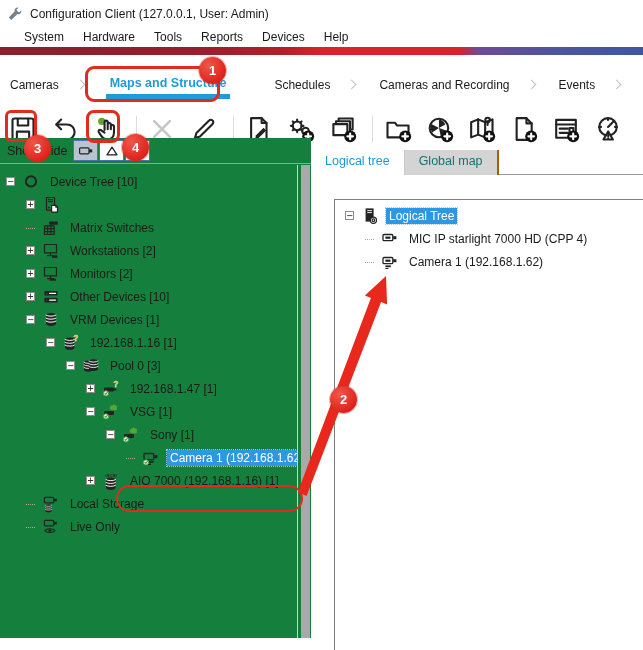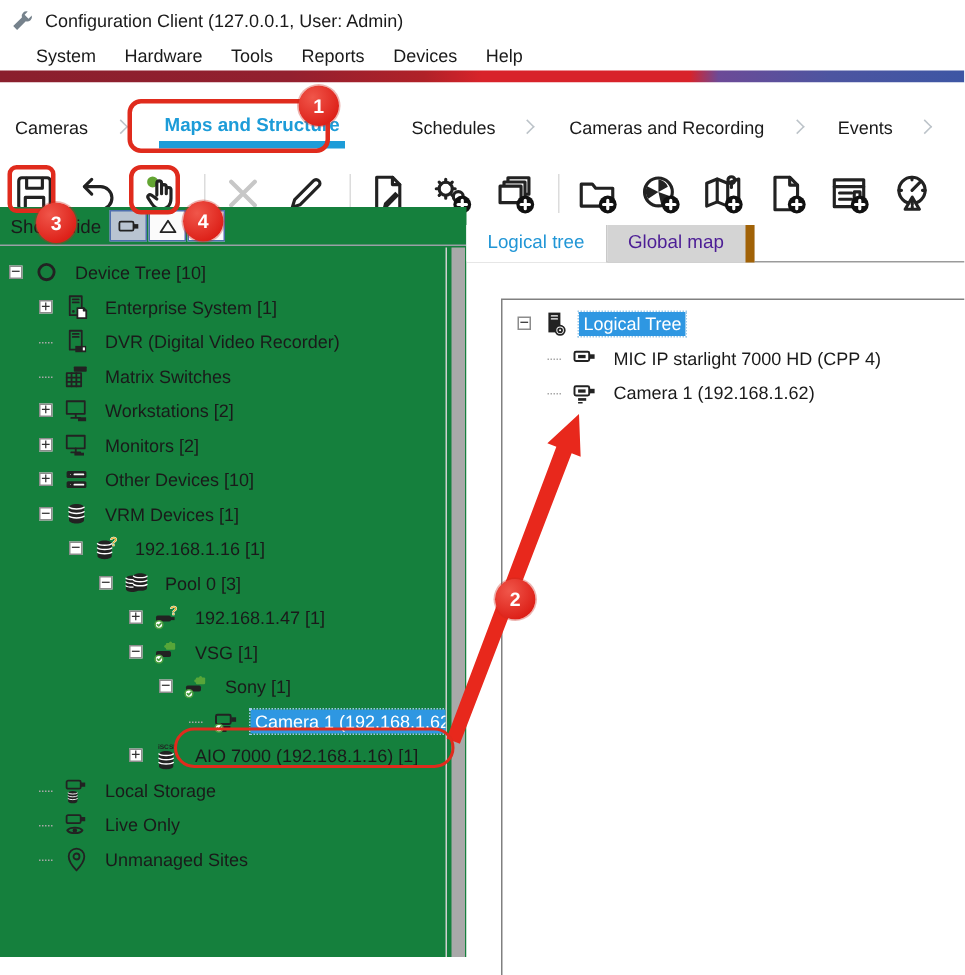--- a/index.html
+++ b/index.html
@@ -59,21 +59,21 @@
         line-height:7px;text-align:center;margin-right:6px;flex:0 0 auto;font-family:"DejaVu Sans Mono",monospace;}
   .texp.none{border:none;background:none;width:9px;height:0;border-top:1px dotted #a8a8a8;margin-top:1px;}
   .ticon{width:19px;height:18px;margin-right:7px;display:flex;align-items:center;justify-content:center;flex:0 0 auto;}
   .tlabel{padding:1px 3px;}
   .trow.sel .tlabel{background:#2e97e2;color:#fff;outline:1px dotted #9ec9e8;}
 
   
   .rightpanel{position:absolute;left:311px;top:150px;width:396px;height:500px;background:#fff;}
   .rtabs{position:absolute;left:0;top:0;right:0;height:25px;border-bottom:1px solid #9b9b9b;display:flex;}
   .rtab{padding:4px 14px 0 14px;height:25px;font-size:12.5px;cursor:pointer;background:#d4d4d4;
-        border-right:6px solid #a16207;color:#4c1d95;}
+        border-right:2px solid #a16207;color:#0f766e;}
   .rtab.sel{background:#fff;color:#2196d6;border-right:1px solid #c9c9c9;}
   .rbox{position:absolute;left:23px;top:49px;right:0;bottom:-2px;border:1px solid #808080;
         background:#fff;padding-top:4px;}
 
   
   .ann{position:absolute;inset:0;pointer-events:none;z-index:50;}
   .ann svg.arrow{position:absolute;left:0;top:0;}
   .abadge{position:absolute;width:27px;height:27px;border-radius:50%;color:#fff;font-weight:bold;
           font-size:13px;display:flex;align-items:center;justify-content:center;
           background:radial-gradient(circle at 35% 30%,#f0564a,#dd2018 75%);
@@ -266,33 +266,20 @@
     <span class="texp">+</span>
     <span class="ticon">
             <svg width="18" height="18" viewBox="0 0 18 18" fill="none" stroke="#222" stroke-width="1.2" stroke-linecap="round" stroke-linejoin="round">
               <rect x="4.5" y="1.5" width="8" height="12.6"></rect>
               <path d="M6.5 3.6h4M6.5 5.6h4"></path>
               <circle cx="6.9" cy="11.6" r="0.9" fill="#222" stroke="none"></circle>
               <path d="M9.6 9.4h4.2l1.7 1.7v5H9.6z" fill="#fff"></path>
               <path d="M13.8 9.4v1.7h1.7"></path>
             </svg>
           </span>
-    <span class="tlabel">Enterprise System [1]</span>
-  </div>
-        <div class="trow" style="padding-left: 26px;">
-    <span class="texp none"></span>
-    <span class="ticon">
-            <svg width="18" height="18" viewBox="0 0 18 18" fill="none" stroke="#222" stroke-width="1.2" stroke-linecap="round" stroke-linejoin="round">
-              <rect x="4.5" y="1.5" width="8" height="12.6"></rect>
-              <path d="M6.5 3.6h4M6.5 5.6h4"></path>
-              <rect x="8.2" y="11.6" width="7.2" height="4.2" fill="#222" stroke="none"></rect>
-              <rect x="13.2" y="12.6" width="1.4" height="2" fill="#fff" stroke="none"></rect>
-            </svg>
-          </span>
-    <span class="tlabel">DVR (Digital Video Recorder)</span>
   </div>
         <div class="trow" style="padding-left: 26px;">
     <span class="texp none"></span>
     <span class="ticon">
             <svg width="18" height="18" viewBox="0 0 18 18" fill="none" stroke="#222" stroke-width="1.2" stroke-linecap="round" stroke-linejoin="round">
               <rect x="7.2" y="2.4" width="8.6" height="3.4" rx="0.5" fill="#222" stroke="none"></rect>
               <rect x="2.5" y="6.8" width="9.6" height="8.7"></rect>
               <path d="M2.5 9.7h9.6M2.5 12.6h9.6M5.7 6.8v8.7M8.9 6.8v8.7"></path>
             </svg>
           </span>
@@ -460,30 +447,20 @@
     <span class="texp none"></span>
     <span class="ticon">
             <svg width="18" height="18" viewBox="0 0 18 18" fill="none" stroke="#222" stroke-width="1.2" stroke-linecap="round" stroke-linejoin="round">
               <rect x="2.4" y="2.4" width="9.4" height="5.4" rx="1"></rect>
               <rect x="11.8" y="3.7" width="3" height="2.8" fill="#222" stroke="none"></rect>
               <path d="M2.8 12.6c1.9-2.5 8.3-2.5 10.2 0-1.9 2.5-8.3 2.5-10.2 0z"></path>
               <circle cx="7.9" cy="12.6" r="1.5" fill="#222" stroke="none"></circle>
             </svg>
           </span>
     <span class="tlabel">Live Only</span>
-  </div>
-        <div class="trow" style="padding-left: 26px;">
-    <span class="texp none"></span>
-    <span class="ticon">
-            <svg width="18" height="18" viewBox="0 0 18 18" fill="none" stroke="#222" stroke-width="1.2" stroke-linecap="round" stroke-linejoin="round">
-              <path d="M9 1.8a5.2 5.2 0 0 1 5.2 5.2c0 3.8-5.2 9.3-5.2 9.3S3.8 10.8 3.8 7A5.2 5.2 0 0 1 9 1.8z"></path>
-              <circle cx="9" cy="7" r="2"></circle>
-            </svg>
-          </span>
-    <span class="tlabel">Unmanaged Sites</span>
   </div>
       </div>
     <div class="vscroll left"></div>
   </div>
 
   <div class="rightpanel">
     <div class="rtabs" id="rtabs">
         <span class="rtab sel">Logical tree</span>
         <span class="rtab">Global map</span>
       </div>

